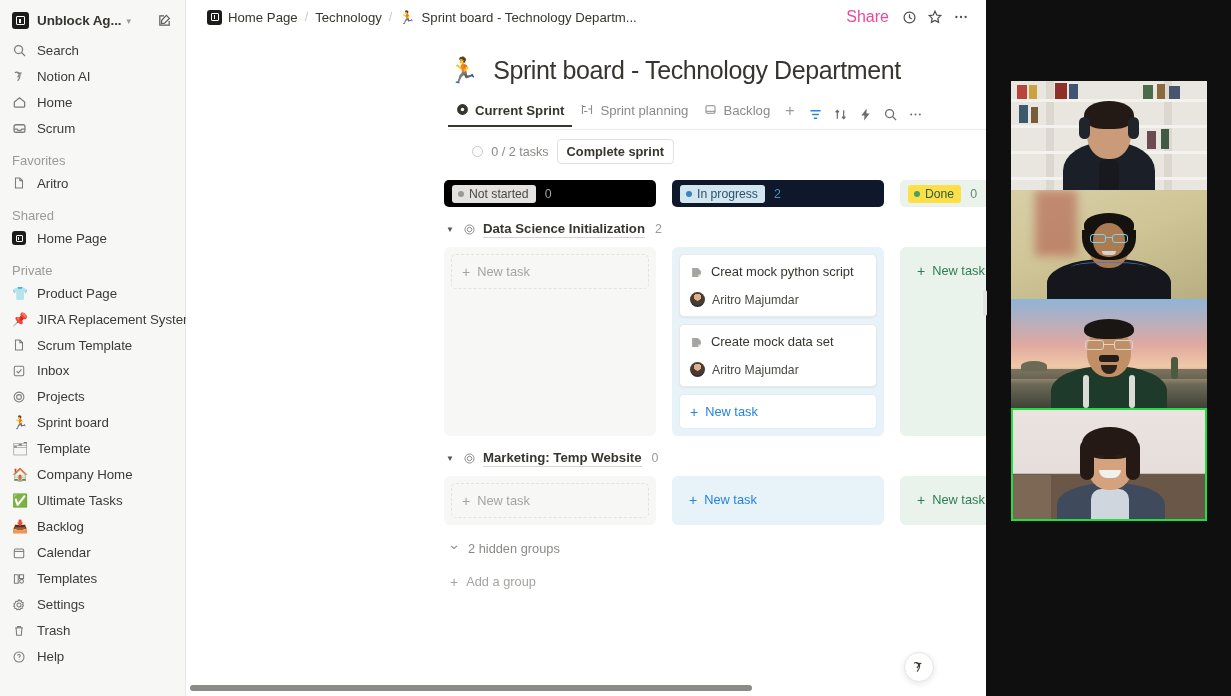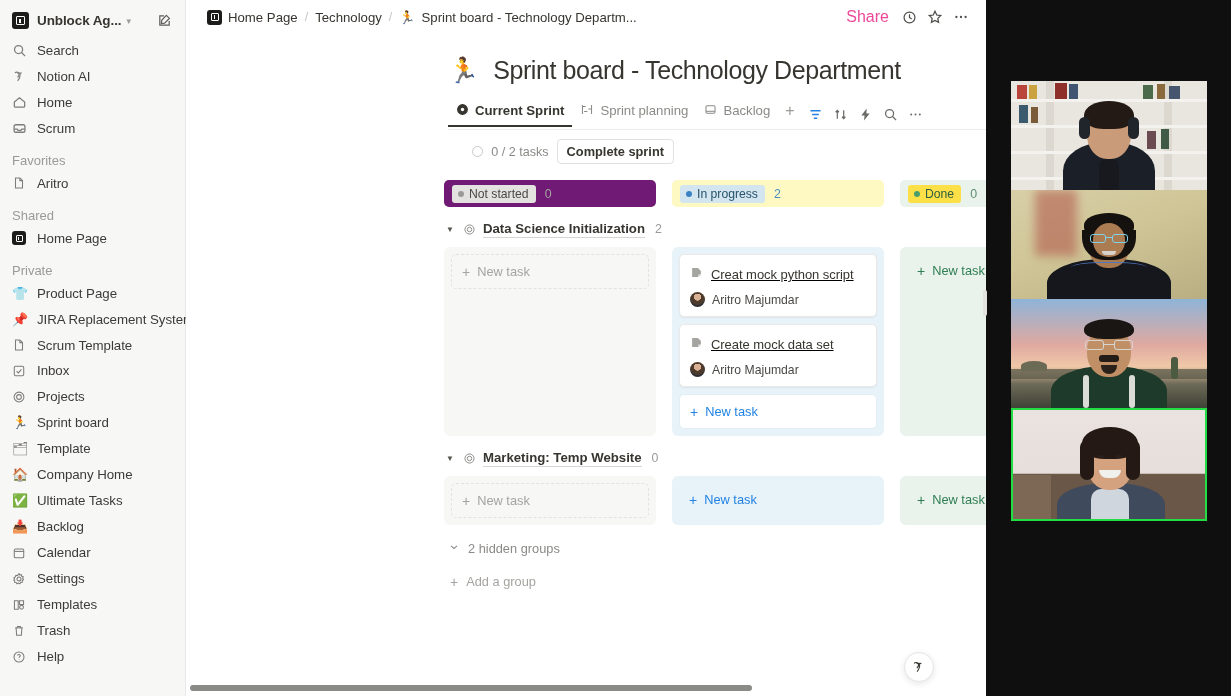--- a/index.html
+++ b/index.html
@@ -174,21 +174,21 @@
   .col {
     width: 212px; flex: 0 0 212px; border-radius: 6px;
     padding: 7px; display: flex; flex-direction: column; gap: 7px;
   }
   .col.tall { min-height: 166px; }
   .card {
     background: #fff; border: 1px solid #eae9e7; border-radius: 5px;
     box-shadow: 0 1px 2px rgba(15,15,15,0.06);
     padding: 9px 10px 9px; cursor: pointer;
   }
-  .card-title-row { display: flex; align-items: flex-end; gap: 8px; text-decoration: underline; }
+  .card-title-row { display: flex; align-items: flex-start; gap: 8px; }
   .card-doc-ico { flex: 0 0 13px; margin-top: 1px; }
   .card-title { font-size: 13px; color: #37352f; line-height: 16px; letter-spacing: -0.05px;}
   .card-person { display: flex; align-items: center; gap: 7px; margin-top: 9px; }
   .avatar {
     width: 15px; height: 15px; border-radius: 50%; flex: 0 0 15px;
     background: radial-gradient(circle at 50% 34%, #d9b192 0 28%, #4c3a2c 29% 62%, #2c2e36 63%);
   }
   .person-name { font-size: 12.2px; color: #4a4945; }
 
   .newtask {
@@ -409,35 +409,35 @@
           <svg width="14" height="14" viewBox="0 0 16 16" fill="none" stroke="currentColor" stroke-width="1.2">
               <rect x="2.6" y="3.4" width="10.8" height="10" rx="1.5"></rect>
               <path d="M2.6 6.2h10.8"></path>
             </svg>
         </span>
         <span class="nav-label">Calendar</span>
       </div>
       <div class="nav-item">
         <span class="nav-ico">
           <svg width="14" height="14" viewBox="0 0 16 16" fill="none" stroke="currentColor" stroke-width="1.2">
-              <circle cx="8" cy="8" r="2.3"></circle>
-              <path d="M8 1.8l.9 1.6 1.8-.3.5 1.8 1.7.7-.7 1.7.9 1.5-1.4 1.2.1 1.8-1.8.2-1 1.5-1.6-.8-1.6.8-1-1.5-1.8-.2.1-1.8L2 9.3 2.9 8l-.7-1.7 1.7-.7.5-1.8 1.8.3z"></path>
-            </svg>
-        </span>
-        <span class="nav-label">Settings</span>
+              <path d="M2.8 3.2h4.3v9.6H2.8z"></path>
+              <path d="M8.6 3.2h4.6v4.2H8.6z"></path>
+              <circle cx="10.9" cy="10.6" r="2.2"></circle>
+            </svg>
+        </span>
+        <span class="nav-label">Templates</span>
       </div>
       <div class="nav-item">
         <span class="nav-ico">
           <svg width="14" height="14" viewBox="0 0 16 16" fill="none" stroke="currentColor" stroke-width="1.2">
-              <path d="M2.8 3.2h4.3v9.6H2.8z"></path>
-              <path d="M8.6 3.2h4.6v4.2H8.6z"></path>
-              <circle cx="10.9" cy="10.6" r="2.2"></circle>
-            </svg>
-        </span>
-        <span class="nav-label">Templates</span>
+              <circle cx="8" cy="8" r="2.3"></circle>
+              <path d="M8 1.8l.9 1.6 1.8-.3.5 1.8 1.7.7-.7 1.7.9 1.5-1.4 1.2.1 1.8-1.8.2-1 1.5-1.6-.8-1.6.8-1-1.5-1.8-.2.1-1.8L2 9.3 2.9 8l-.7-1.7 1.7-.7.5-1.8 1.8.3z"></path>
+            </svg>
+        </span>
+        <span class="nav-label">Settings</span>
       </div>
       <div class="nav-item">
         <span class="nav-ico">
           <svg width="14" height="14" viewBox="0 0 16 16" fill="none" stroke="currentColor" stroke-width="1.2">
               <path d="M3.6 4.4h8.8"></path>
               <path d="M4.7 4.4l.6 8.4h5.4l.6-8.4"></path>
               <path d="M6.3 4.3V3h3.4v1.3"></path>
             </svg>
         </span>
         <span class="nav-label">Trash</span>
@@ -572,28 +572,28 @@
 
       <div class="sprint-row">
         <span class="circ"></span>
         <span class="task-count">0 / 2 tasks</span>
         <button class="complete-btn">Complete sprint</button>
       </div>
 
       <div class="board">
 
         <div class="col-heads">
-          <div class="col-head" style="background:#701a75">
+          <div class="col-head" style="background:#000000">
             <span class="pill" style="background:#e3e2e0;color:#4a4945">
               <span class="dot" style="background:#9b9a97"></span>
               <span>Not started</span>
             </span>
             <span class="col-cnt" style="color:#a5a4a1">0</span>
           </div>
-          <div class="col-head" style="background:#fef9c3">
+          <div class="col-head" style="background:#0f172a">
             <span class="pill" style="background:#d3e5ef;color:#28536b">
               <span class="dot" style="background:#3b82c4"></span>
               <span>In progress</span>
             </span>
             <span class="col-cnt" style="color:#4a8fc0">2</span>
           </div>
           <div class="col-head" style="background:#e9f3ec">
             <span class="pill" style="background:#fde047;color:#2f5d41">
               <span class="dot" style="background:#4a9e6c"></span>
               <span>Done</span>

